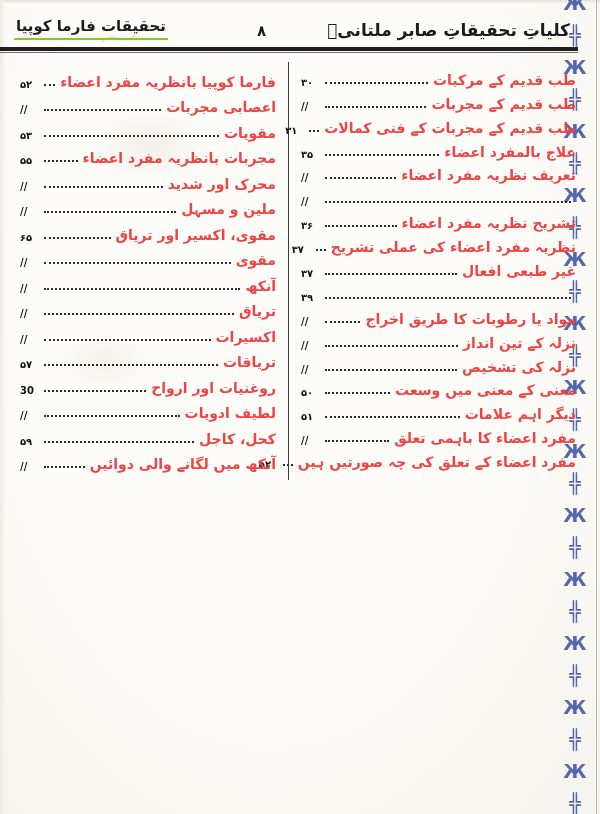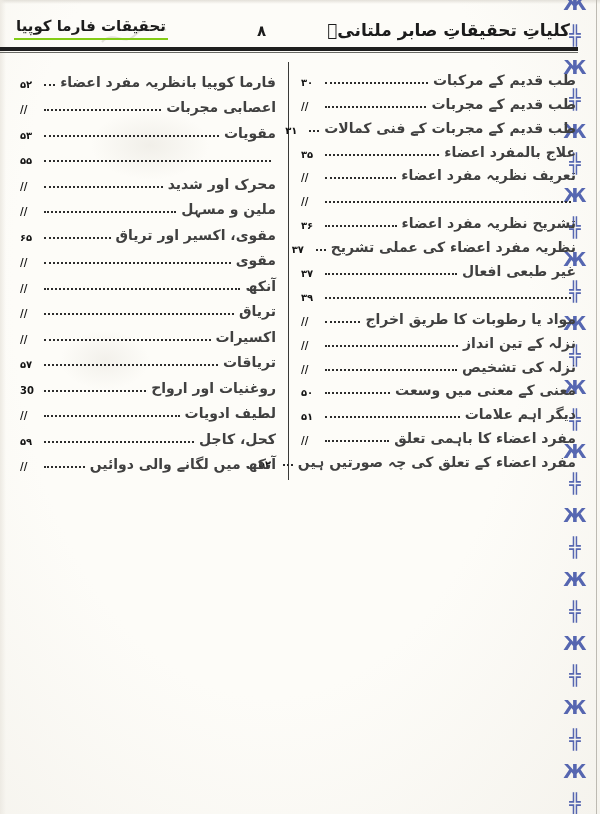--- a/index.html
+++ b/index.html
@@ -45,21 +45,21 @@
   .content{
     position:absolute;top:58px;left:0;width:584px;box-sizing:border-box;
     direction:rtl;display:flex;align-items:flex-start;padding:4px 6px 0 6px;
   }
   .col{box-sizing:border-box;}
   .col-first{width:290px;border-left:1.6px solid #3a3a38;padding:2px 2px 10px 12px;}
   .col-second{flex:1;padding:2px 12px 0 14px;}
   .row{display:flex;align-items:flex-end;}
   .col-first .row{height:23.9px;}
   .col-second .row{height:25.5px;}
-  .row .t{font-size:14px;font-weight:600;white-space:nowrap;color:#404040;}
+  .row .t{font-size:14px;font-weight:600;white-space:nowrap;color:#ef4444;}
   .row .dots{flex:1;min-width:10px;border-bottom:2.5px dotted #2c2c2c;margin:0 5px 4px 4px;}
   .row .n{font-size:10px;font-weight:bold;min-width:20px;text-align:left;white-space:nowrap;color:#141414;}
 </style>
 </head>
 <body>
 
 <div class="top-edge"></div>
 <div class="left-edge"></div>
 <div class="smudge a"></div>
 <div class="smudge b"></div>
@@ -175,20 +175,21 @@
         <span class="t">اعصابی مجربات</span>
         <span class="dots"></span>
         <span class="n">//</span>
       </div>
     <div class="row">
         <span class="t">مقویات</span>
         <span class="dots"></span>
         <span class="n">۵۳</span>
       </div>
     <div class="row">
+        <span class="t">مجربات بانظریہ مفرد اعضاء</span>
         <span class="dots"></span>
         <span class="n">۵۵</span>
       </div>
     <div class="row">
         <span class="t">محرک اور شدید</span>
         <span class="dots"></span>
         <span class="n">//</span>
       </div>
     <div class="row">
         <span class="t">ملین و مسہل</span>

